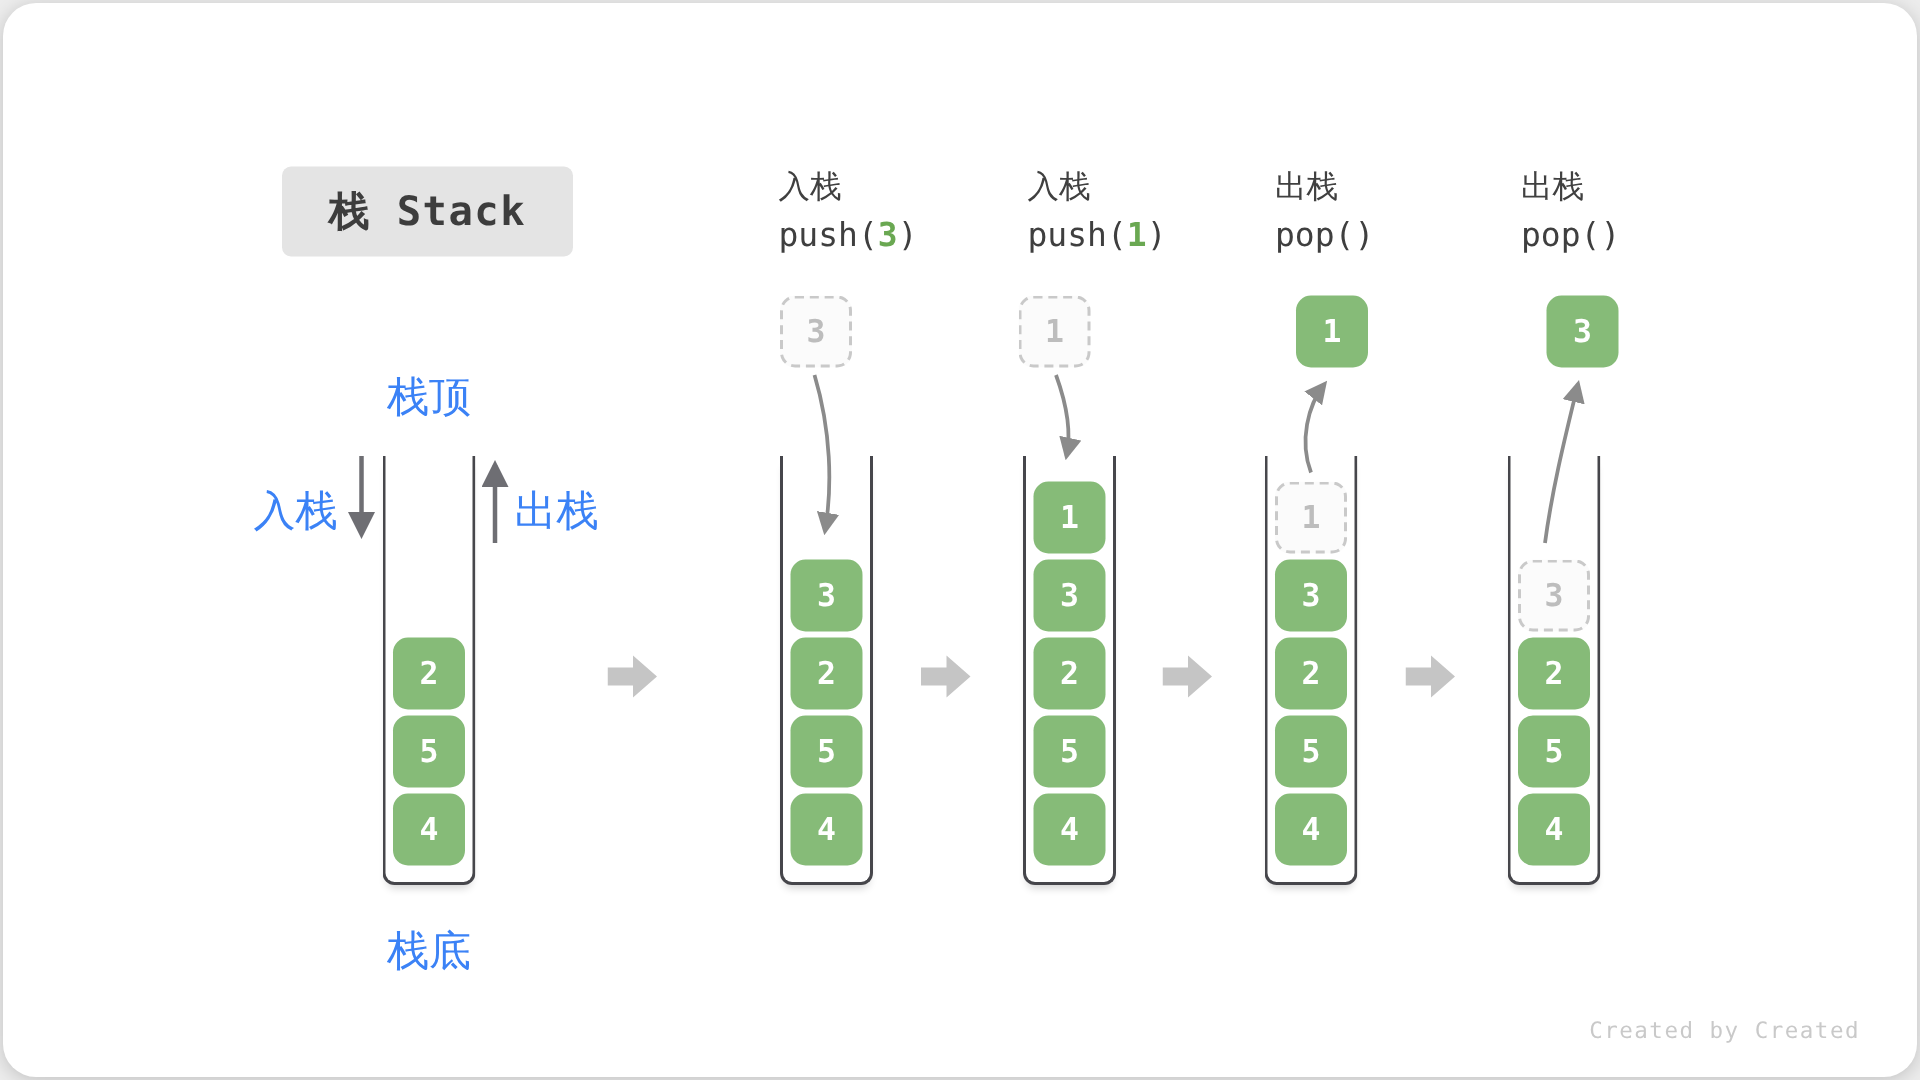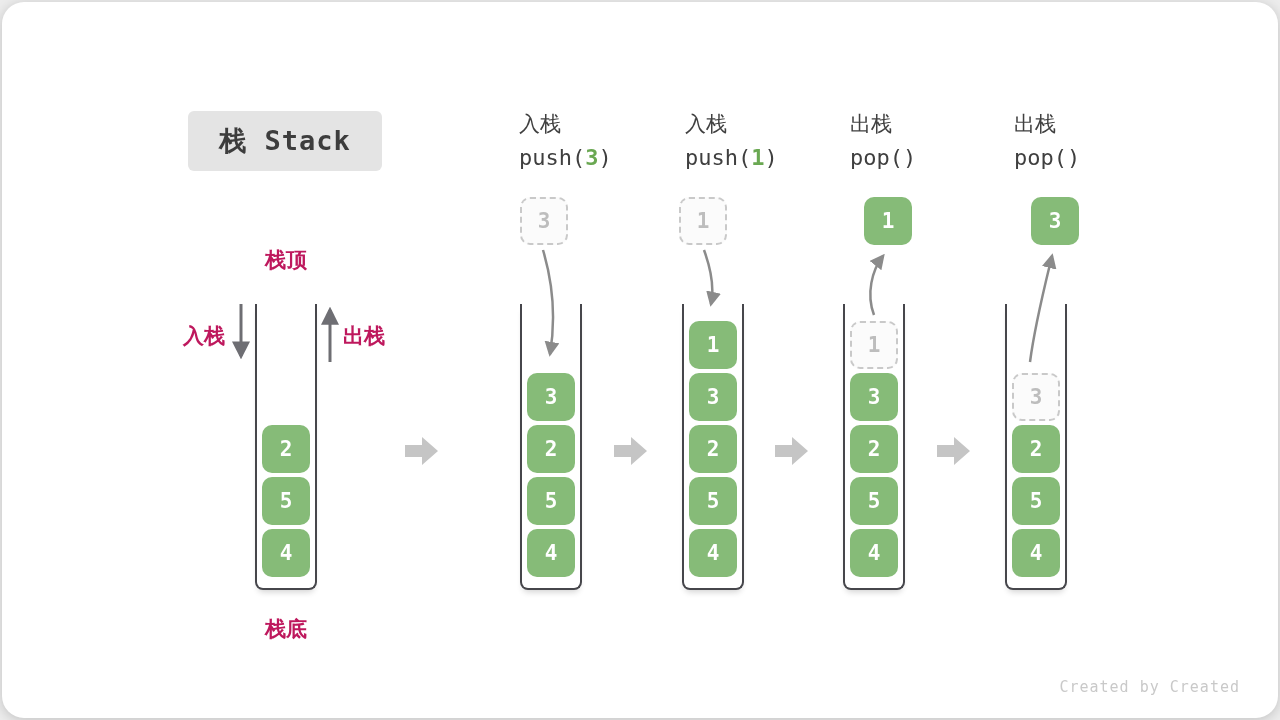--- a/index.html
+++ b/index.html
@@ -27,21 +27,21 @@
   .op{position:absolute;top:108px;}
   #op0{left:517px}#op1{left:683px}#op2{left:848px}#op3{left:1012px}
   .op-cn{font-size:21px;color:#404040;margin-bottom:7px;}
   .op-code{
     font-family:"DejaVu Sans Mono","Liberation Mono",monospace;
     font-size:22px;color:#3f3f3f;
   }
   .op-code .arg{color:var(--green-dark,#6aa852);font-weight:700;}
 
   
-  .lbl{position:absolute;font-weight:700;font-size:21px;color:#be185d;}
+  .lbl{position:absolute;font-weight:400;font-size:28px;color:#3b82f6;}
   .lbl-top{left:253px;top:244px;width:62px;text-align:center;}
   .lbl-bottom{left:253px;top:613px;width:62px;text-align:center;}
   .lbl-push{left:146px;top:320px;width:77px;text-align:right;}
   .lbl-pop{left:341px;top:320px;}
 
   
   .stack{position:absolute;top:195px;width:62px;height:400px;}
   #s1{left:253px}#s2{left:518px}#s3{left:680px}#s4{left:841px}#s5{left:1003px}
   .u{
     position:absolute;left:0;top:107px;width:58px;height:284px;

